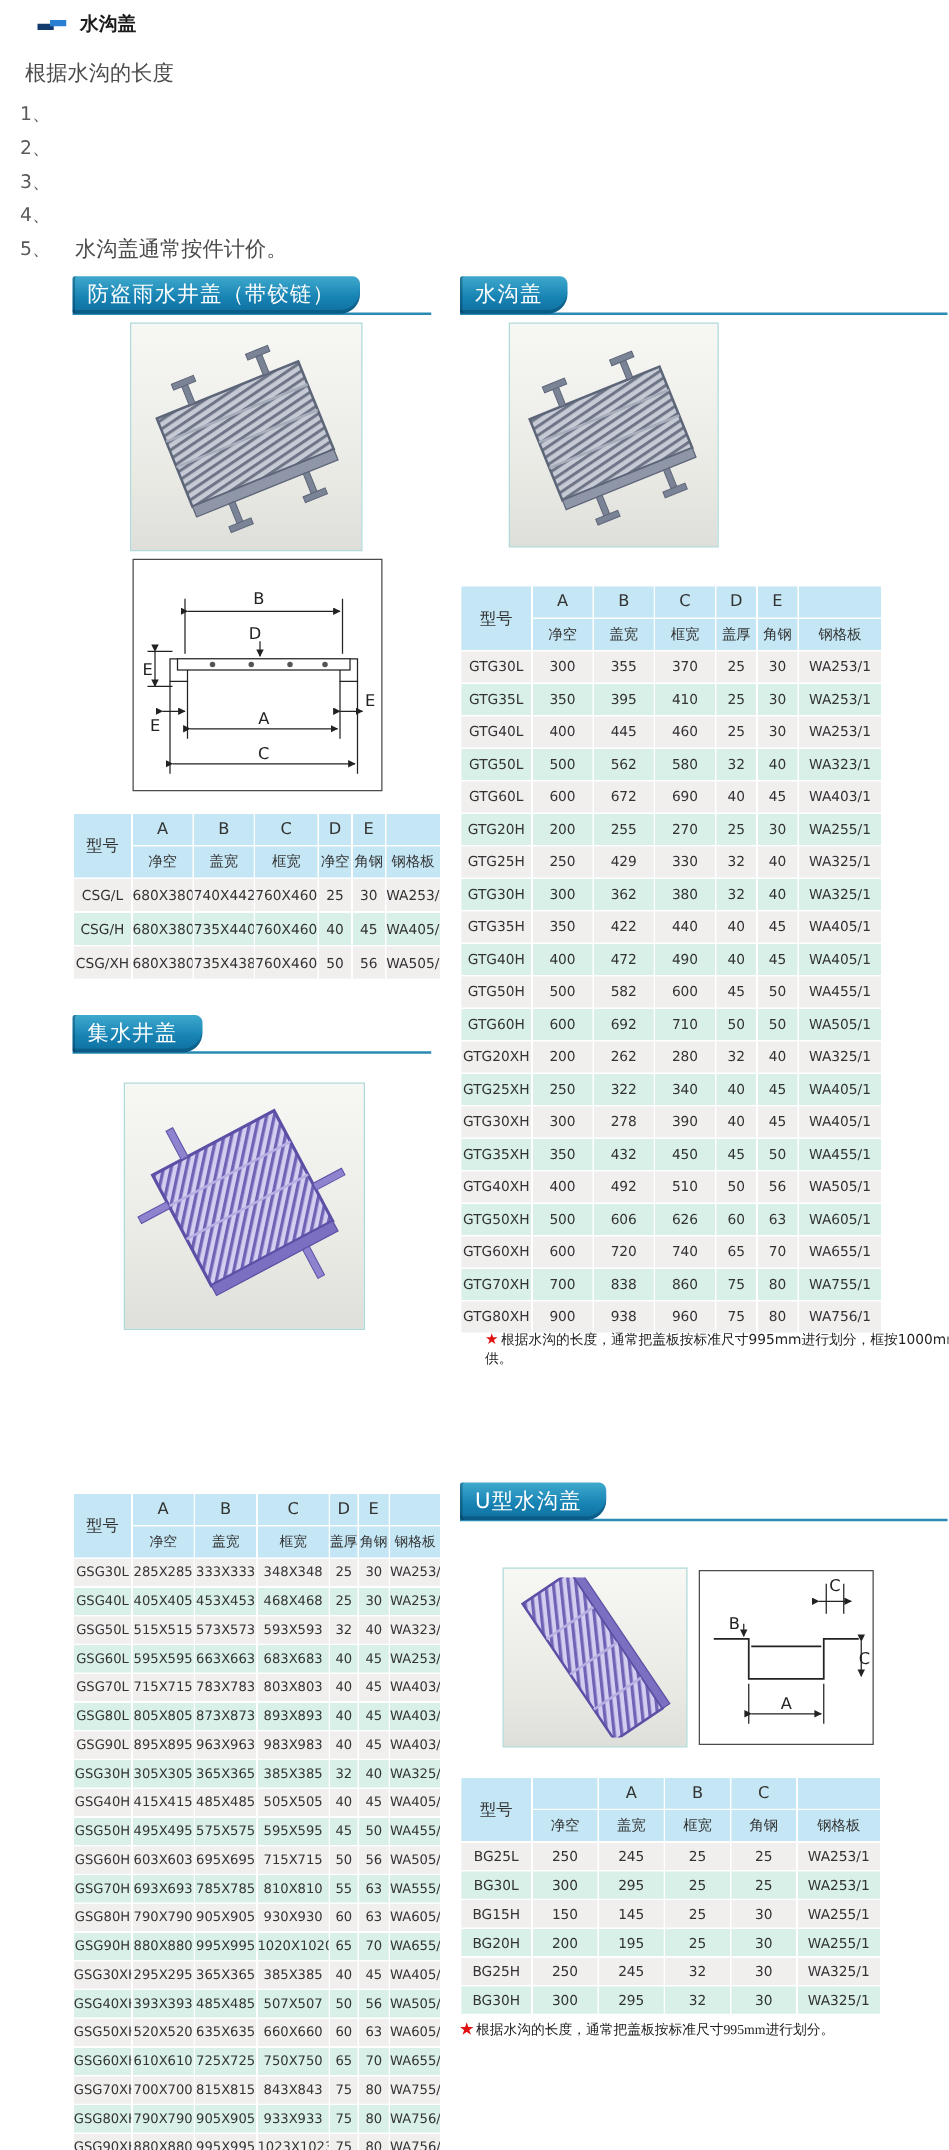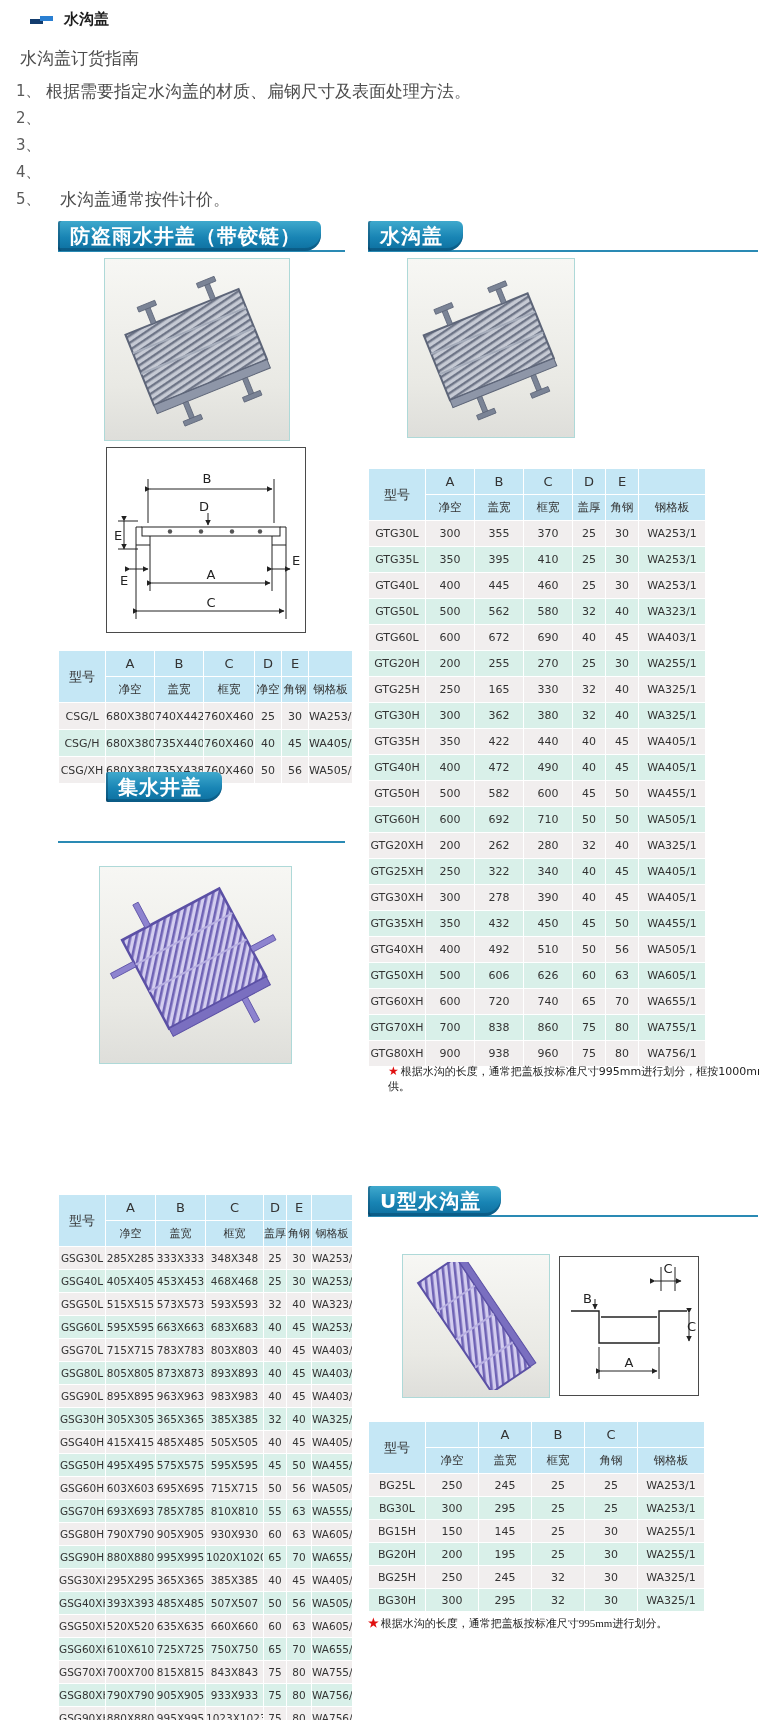--- a/index.html
+++ b/index.html
@@ -20,21 +20,21 @@
     font-family:"Liberation Serif", serif; color:#4c4c4c; font-size:17px; }
   .guide-title { margin:0 0 6px 4px; line-height:26px; }
   .guide-item { display:flex; line-height:27px; }
   .guide-num { width:30px; color:#5a5a5a; font-family:"DejaVu Sans", sans-serif; font-size:15px; }
   .guide-item:last-child .guide-text { padding-left:14px; }
 
   
   .banner {
     position:absolute; height:30px; line-height:30px; padding:0 20px 0 12px;
     background:linear-gradient(180deg,#3fa9cd 0%, #1884b4 55%, #0d6f9f 100%);
-    color:#fff; font-weight:bold; font-size:20px; letter-spacing:1px;
+    color:#fff; font-weight:normal; font-size:17px; letter-spacing:1px;
     border-radius:2px 6px 16px 2px;
     box-shadow:inset 0 -3px 0 rgba(5,40,70,.28), inset 2px 0 0 rgba(5,40,70,.35);
     white-space:nowrap; z-index:2;
   }
   .banner-line { position:absolute; height:2px; background:#2a8ab4; z-index:1; }
 
   
   .photo { position:absolute; border:1px solid #aed9d8; background:linear-gradient(180deg,#f7f7f4 0%, #e9e9e4 70%, #dededa 100%);
     display:flex; align-items:center; justify-content:center; }
   .diagram { position:absolute; border:1px solid #4a4a4a; background:#fff;
@@ -105,24 +105,23 @@
 
   <div class="top-header">
     <span class="hdr-icon">
         <span class="bar1"></span>
         <span class="bar2"></span>
       </span>
     <span class="hdr-title">水沟盖</span>
   </div>
 
   <div class="guide">
-    <p class="guide-title">水沟盖订货指南</p>
+    <p class="guide-title">根据水沟的长度</p>
     <div class="guide-item">
       <span class="guide-num">1、</span>
-      <span class="guide-text">根据需要指定水沟盖的材质、扁钢尺寸及表面处理方法。</span>
     </div>
     <div class="guide-item">
       <span class="guide-num">2、</span>
     </div>
     <div class="guide-item">
       <span class="guide-num">3、</span>
     </div>
     <div class="guide-item">
       <span class="guide-num">4、</span>
     </div>
@@ -249,21 +248,21 @@
           <td>680X380</td>
           <td>735X438</td>
           <td>760X460</td>
           <td>50</td>
           <td>56</td>
           <td>WA505/1</td>
         </tr>
       </tbody>
     </table>
 
-  <div class="banner" style="left:58px; top:772px;margin-left:48px;">集水井盖</div>
+  <div class="banner" style="left:58px; top:812px;">集水井盖</div>
   <div class="banner-line" style="left:58px; top:841px; width:287px;"></div>
 
   <div class="photo" style="left:99px; top:866px; width:191px; height:196px;">
     <svg width="178" height="182" viewBox="0 0 178 182">
       <defs>
         <pattern id="gp2" width="6" height="6" patternUnits="userSpaceOnUse" patternTransform="rotate(40)">
           <rect width="6" height="6" fill="#d3cdef"></rect>
             <rect width="2.6" height="6" fill="#6f63b5"></rect>
         </pattern>
       </defs>
@@ -596,21 +595,21 @@
           <td>200</td>
           <td>255</td>
           <td>270</td>
           <td>25</td>
           <td>30</td>
           <td>WA255/1</td>
         </tr>
         <tr>
           <td>GTG25H</td>
           <td>250</td>
-          <td>165</td>
+          <td>429</td>
           <td>330</td>
           <td>32</td>
           <td>40</td>
           <td>WA325/1</td>
         </tr>
         <tr>
           <td>GTG30H</td>
           <td>300</td>
           <td>362</td>
           <td>380</td>

